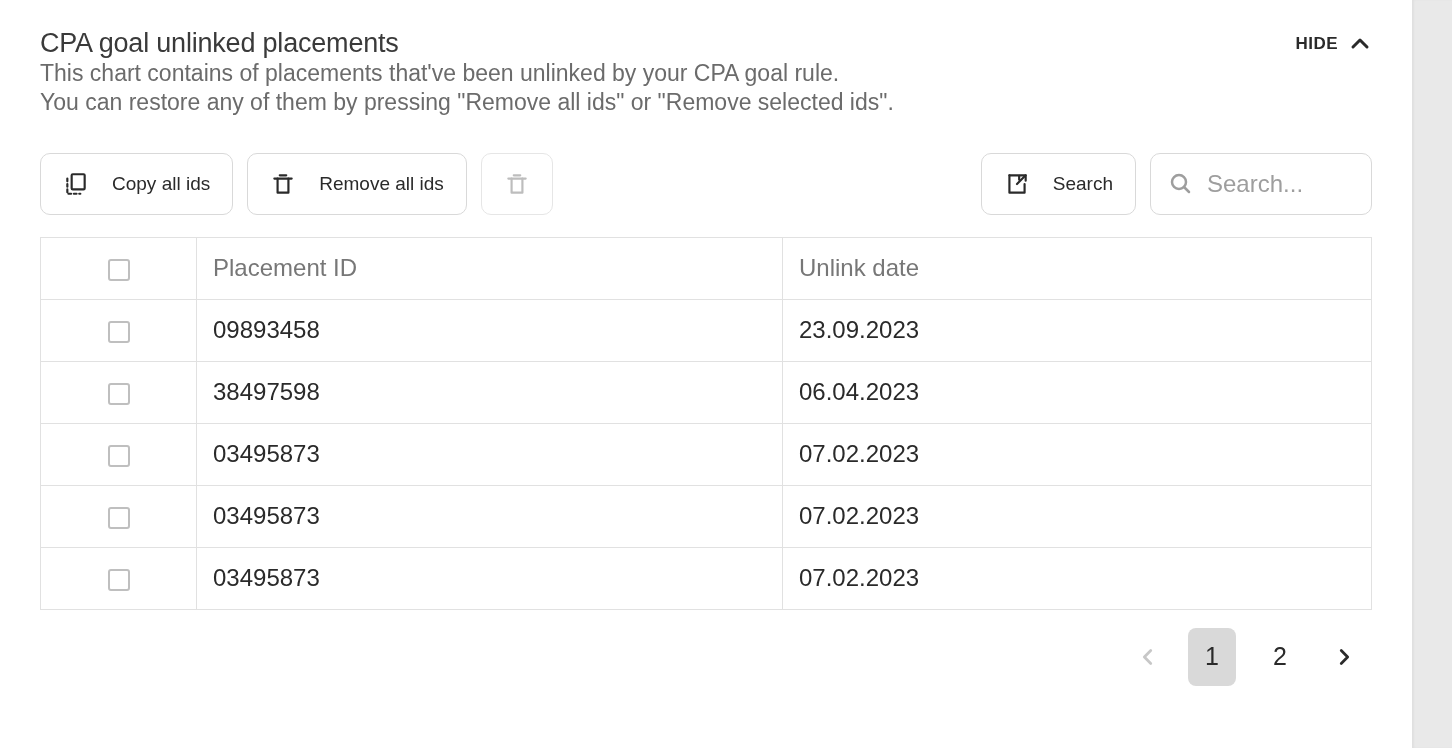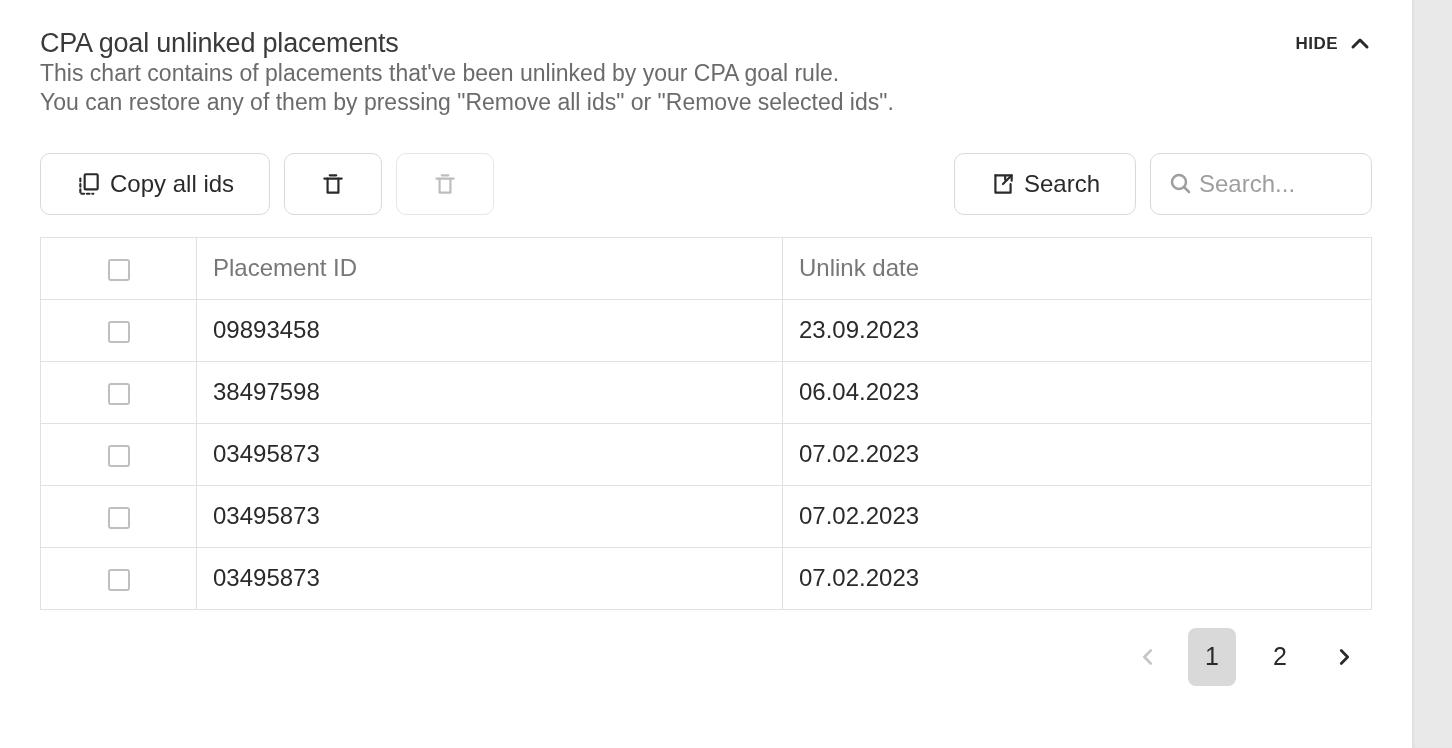--- a/index.html
+++ b/index.html
@@ -50,42 +50,42 @@
   }
   .toolbar {
     margin-top: 36px;
     display: flex;
     align-items: center;
     gap: 14px;
   }
   .btn {
     display: inline-flex;
     align-items: center;
-    gap: 8px;
+    gap: 23px;
     height: 62px;
-    padding: 0 35px;
+    padding: 0 22px;
     border: 1px solid #d9d9d9;
     border-radius: 10px;
     background: #fff;
-    font-size: 24px;
+    font-size: 19px;
     color: #2a2a2a;
     cursor: pointer;
     white-space: nowrap;
   }
   .btn.disabled {
     color: #bdbdbd;
     cursor: default;
     border-color: #e6e6e6;
   }
   .btn svg { display: block; }
   .toolbar-spacer { flex: 1; }
   .search-box {
     display: inline-flex;
     align-items: center;
-    gap: 6px;
+    gap: 14px;
     height: 62px;
     width: 222px;
     padding: 0 18px;
     border: 1px solid #d9d9d9;
     border-radius: 10px;
     background: #fff;
   }
   .search-box input {
     border: none;
     outline: none;
@@ -192,20 +192,21 @@
       </svg>
       <span>Copy all ids</span>
     </button>
 
     <button class="btn">
       <svg width="26" height="26" viewBox="0 0 24 24" fill="none" stroke="#2a2a2a" stroke-width="2" stroke-linecap="round" stroke-linejoin="round">
         <path d="M4 7h16"></path>
         <path d="M9 4h6"></path>
         <path d="M7 7v13h10V7"></path>
       </svg>
+      <span>Remove all ids</span>
     </button>
 
     <button class="btn disabled">
       <svg width="26" height="26" viewBox="0 0 24 24" fill="none" stroke="#bdbdbd" stroke-width="2" stroke-linecap="round" stroke-linejoin="round">
         <path d="M4 7h16"></path>
         <path d="M9 4h6"></path>
         <path d="M7 7v13h10V7"></path>
       </svg>
     </button>
 

